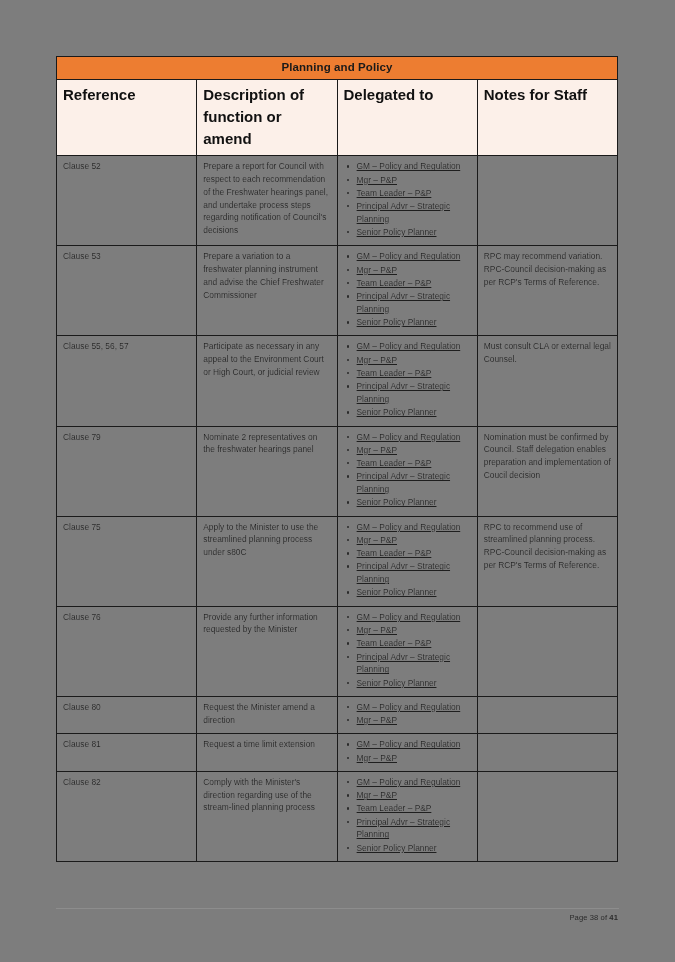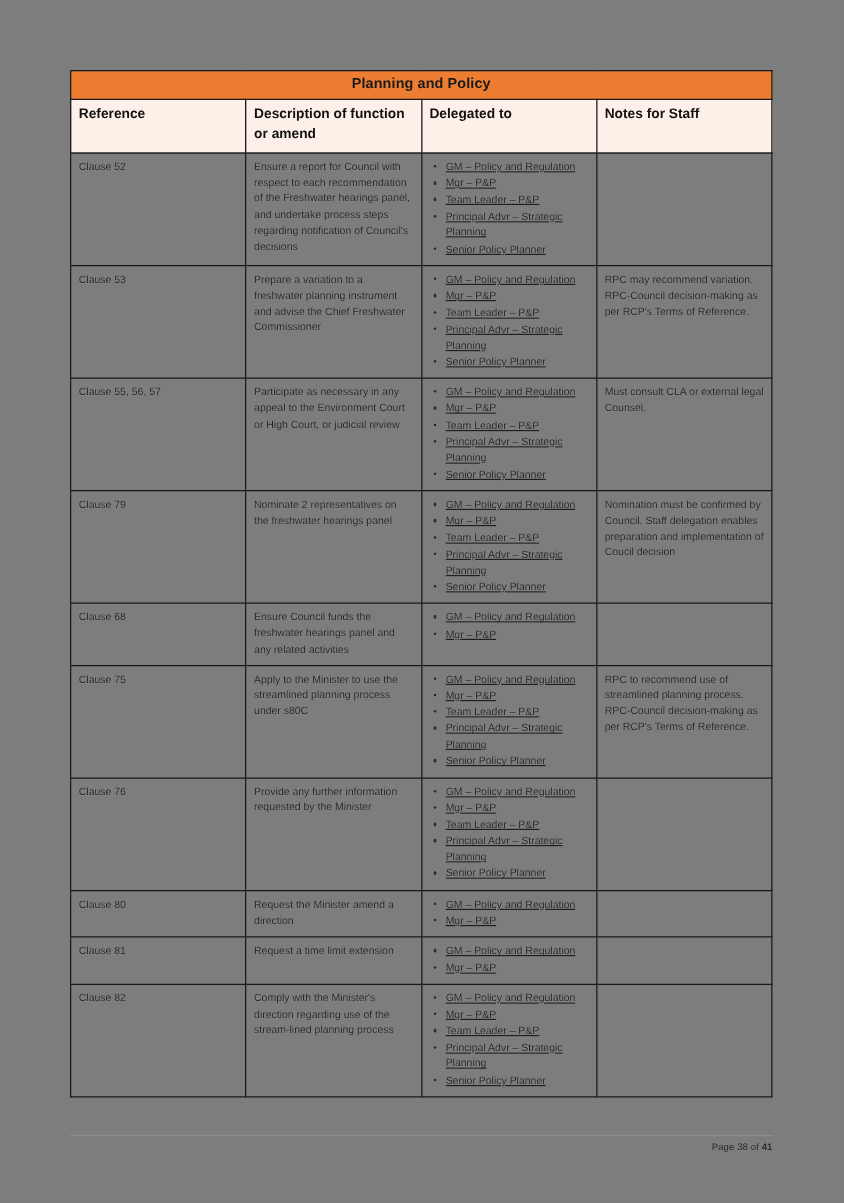--- a/index.html
+++ b/index.html
@@ -40,21 +40,21 @@
     font-weight: bold;
     font-size: 11.5px;
     letter-spacing: 0.1px;
     padding: 5px 4px 6px 4px;
     border: 1px solid #1a1a1a;
   }
   .col-head {
     background: #FCF0E9;
     color: #111;
     font-weight: bold;
-    font-size: 11px;
+    font-size: 15px;
     text-align: left;
     line-height: 1.45;
     padding: 7px 7px 9px 7px;
     height: 38px;
   }
   .body-cell {
     background: #7d7d7d;
     color: #1f1f1f;
     font-size: 8.4px;
     line-height: 1.52;
@@ -117,21 +117,21 @@
       <tr>
         <th class="col-head ref-cell">Reference</th>
         <th class="col-head desc-cell">Description of function or amend</th>
         <th class="col-head deleg-cell">Delegated to</th>
         <th class="col-head notes-cell">Notes for Staff</th>
       </tr>
     </thead>
     <tbody id="table-body">
         <tr>
           <td class="body-cell ref-cell">Clause 52</td>
-          <td class="body-cell desc-cell">Ensure a report for Council with respect to each recommendation of the Freshwater hearings panel, and undertake process steps regarding notification of Council's decisions</td>
+          <td class="body-cell desc-cell">Prepare a report for Council with respect to each recommendation of the Freshwater hearings panel, and undertake process steps regarding notification of Council's decisions</td>
           <td class="body-cell deleg-cell">
             <ul class="bullets">
               <li>GM – Policy and Regulation</li>
               <li>Mgr – P&amp;P</li>
               <li>Team Leader – P&amp;P</li>
               <li>Principal Advr – Strategic Planning</li>
               <li>Senior Policy Planner</li>
             </ul>
           </td>
           <td class="body-cell notes-cell"></td>
@@ -170,31 +170,20 @@
           <td class="body-cell deleg-cell">
             <ul class="bullets">
               <li>GM – Policy and Regulation</li>
               <li>Mgr – P&amp;P</li>
               <li>Team Leader – P&amp;P</li>
               <li>Principal Advr – Strategic Planning</li>
               <li>Senior Policy Planner</li>
             </ul>
           </td>
           <td class="body-cell notes-cell">Nomination must be confirmed by Council. Staff delegation enables preparation and implementation of Coucil decision</td>
-        </tr>
-        <tr>
-          <td class="body-cell ref-cell">Clause 68</td>
-          <td class="body-cell desc-cell">Ensure Council funds the freshwater hearings panel and any related activities</td>
-          <td class="body-cell deleg-cell">
-            <ul class="bullets">
-              <li>GM – Policy and Regulation</li>
-              <li>Mgr – P&amp;P</li>
-            </ul>
-          </td>
-          <td class="body-cell notes-cell"></td>
         </tr>
         <tr>
           <td class="body-cell ref-cell">Clause 75</td>
           <td class="body-cell desc-cell">Apply to the Minister to use the streamlined planning process under s80C</td>
           <td class="body-cell deleg-cell">
             <ul class="bullets">
               <li>GM – Policy and Regulation</li>
               <li>Mgr – P&amp;P</li>
               <li>Team Leader – P&amp;P</li>
               <li>Principal Advr – Strategic Planning</li>

